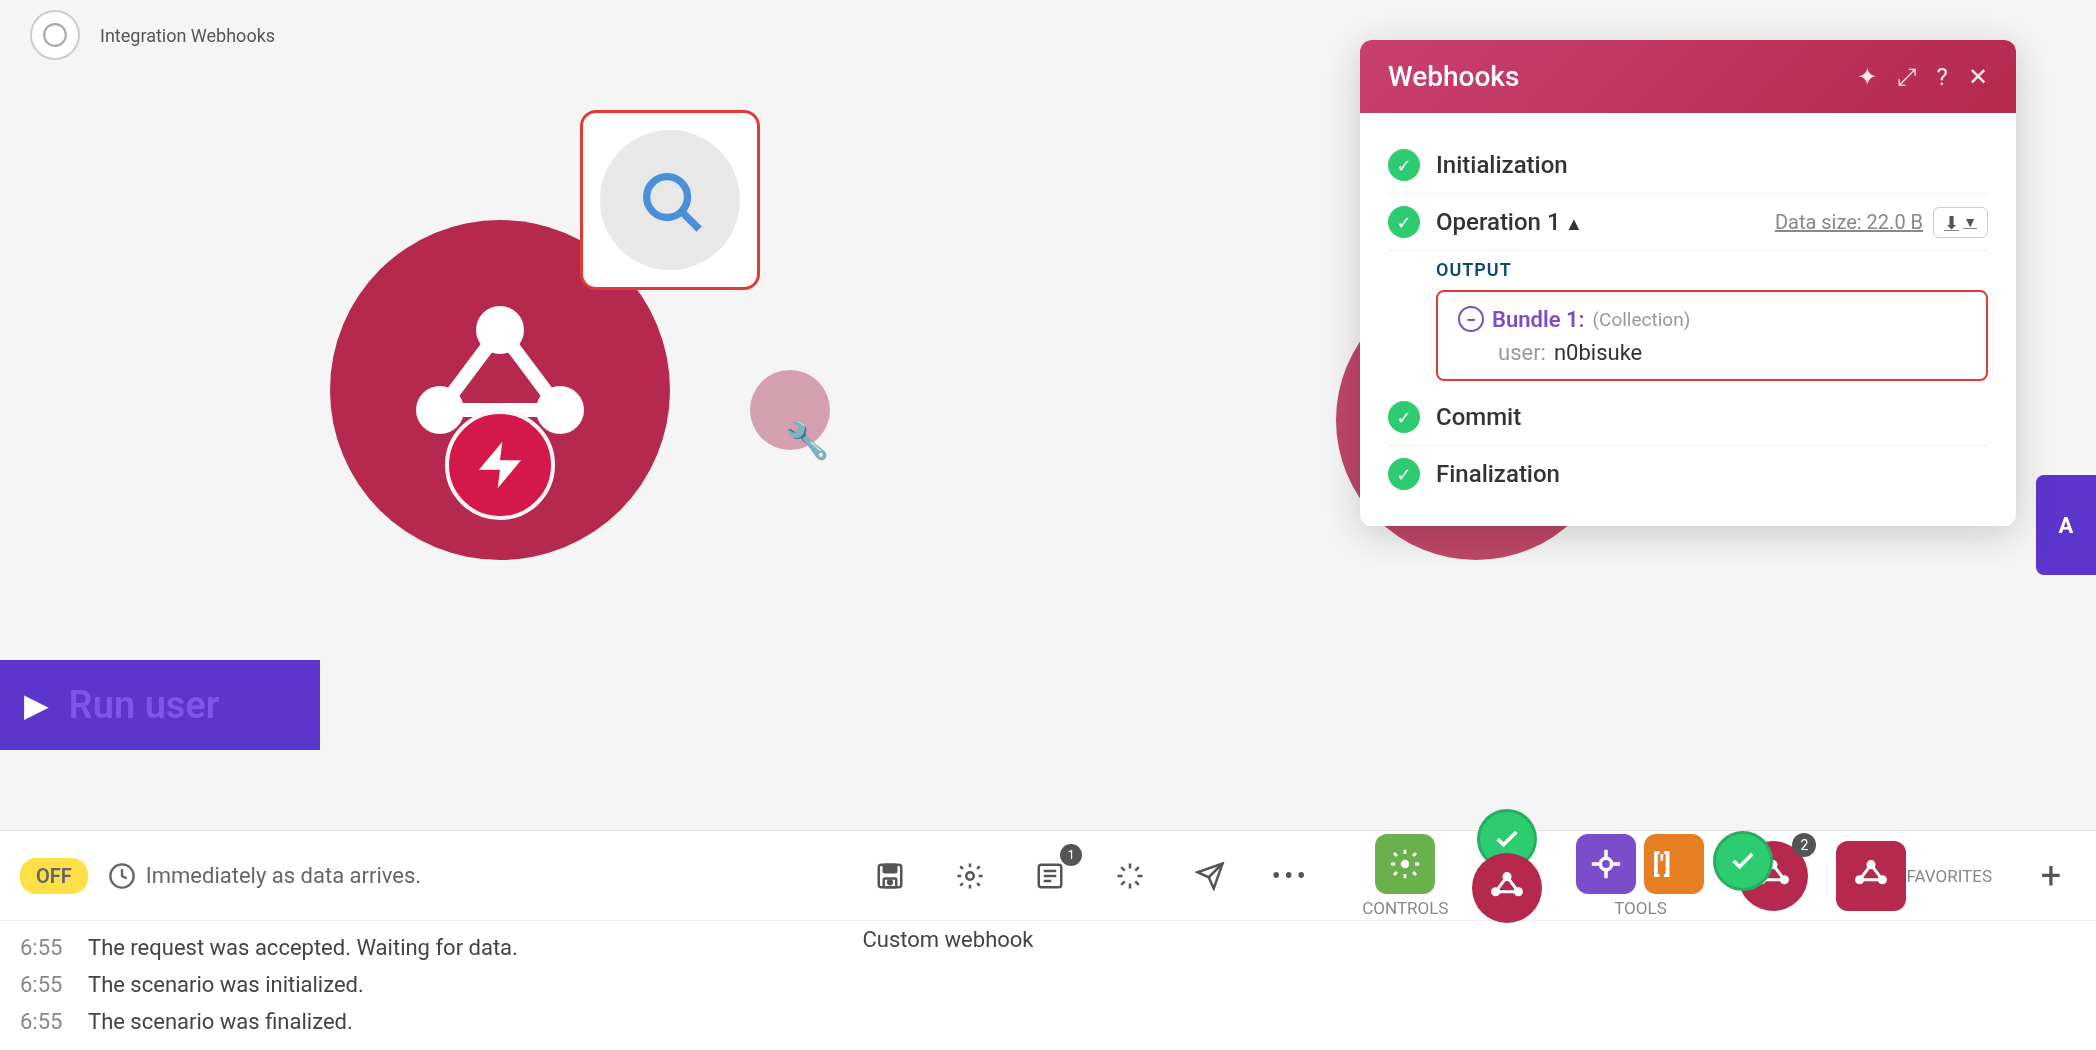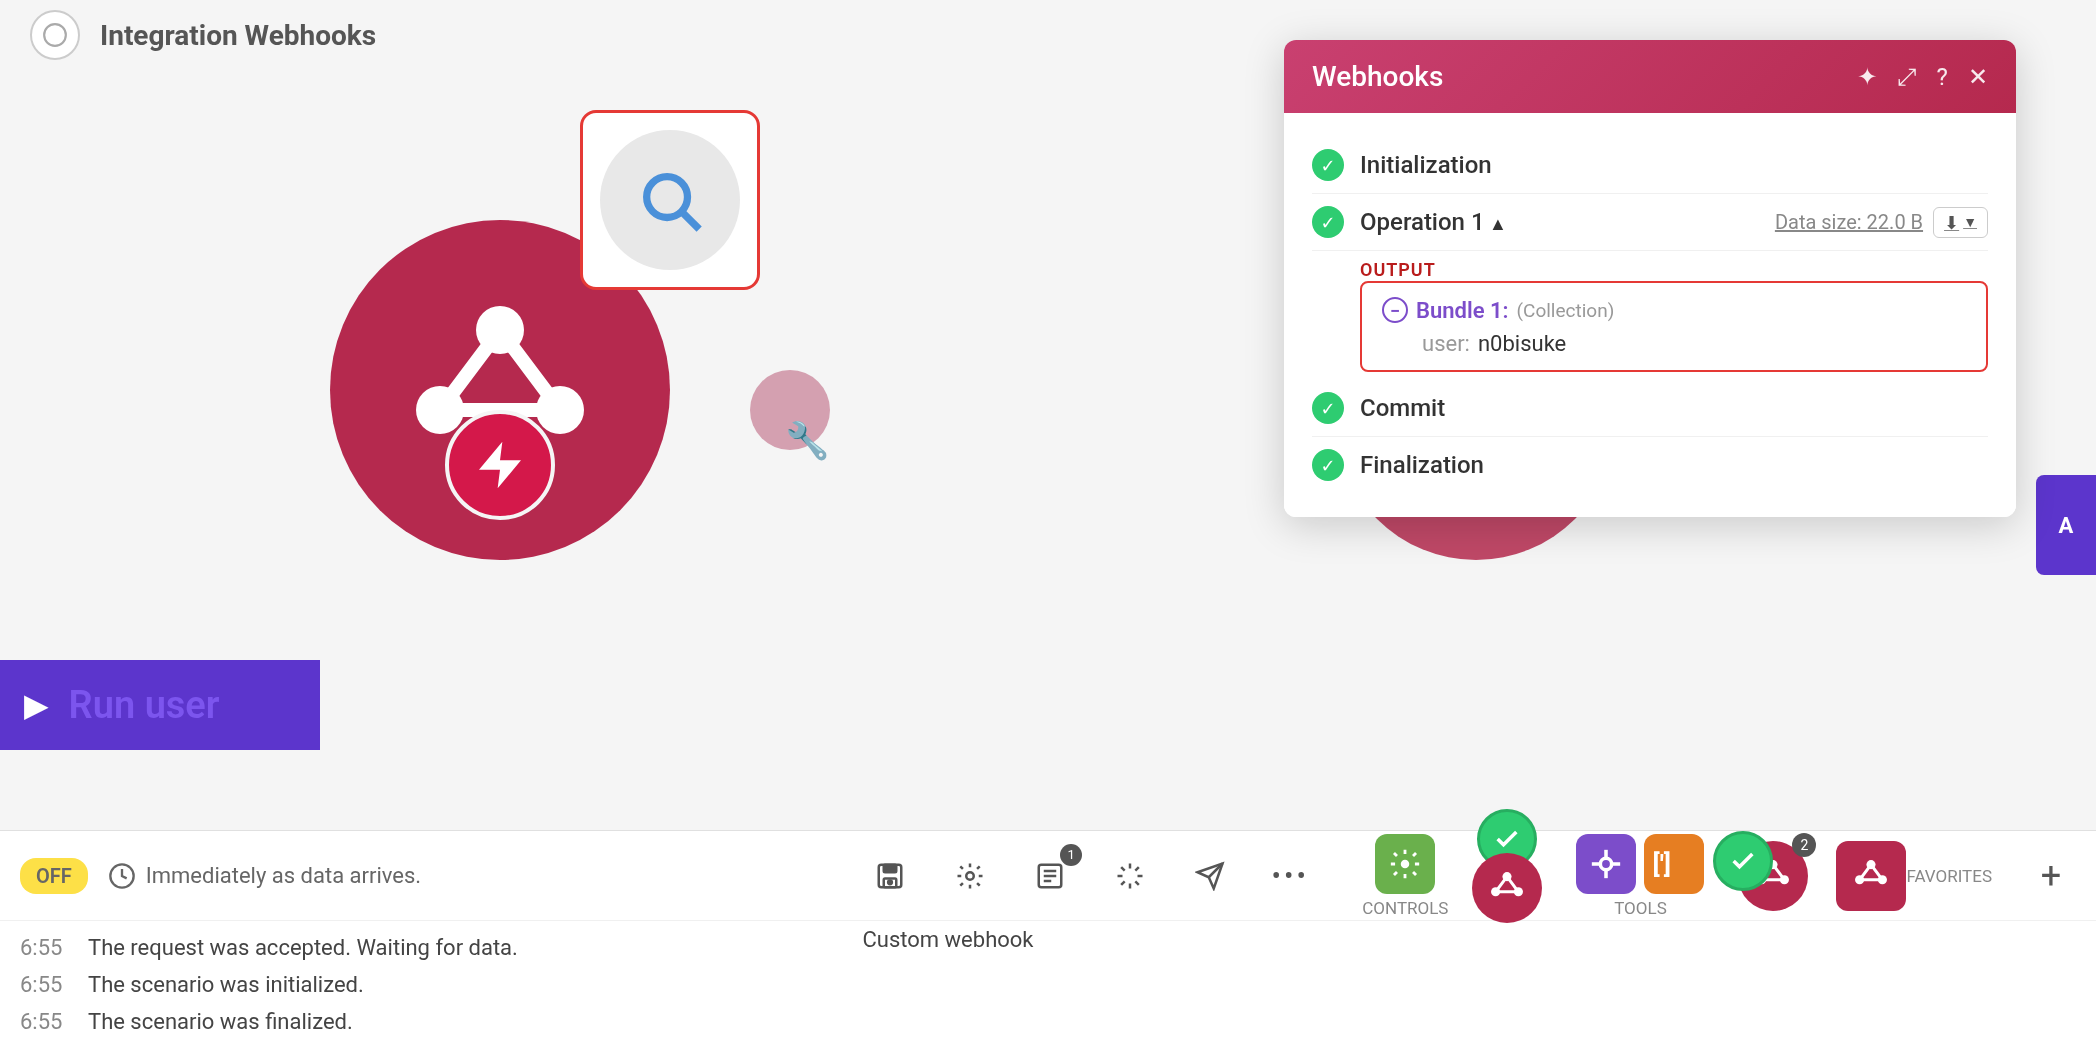--- a/index.html
+++ b/index.html
@@ -34,23 +34,23 @@
     .top-bar-circle {
       width: 50px; height: 50px;
       border-radius: 50%;
       border: 2px solid #ccc;
       background: white;
       display: flex; align-items: center; justify-content: center;
       margin-right: 20px;
     }
 
     .top-bar-title {
-      font-size: 28px;
+      font-size: 18px;
       color: #555;
-      font-weight: 700;
+      font-weight: 400;
     }
 
     
     .search-node {
       position: absolute;
       top: 110px;
       left: 580px;
       width: 180px;
       height: 180px;
       border-radius: 16px;
@@ -256,21 +256,21 @@
     .log-time {
       color: #888;
       min-width: 60px;
     }
 
     
     .webhooks-popup {
       position: absolute;
       top: 40px;
       right: 80px;
-      width: 732px;
+      width: 656px;
       border-radius: 12px;
       box-shadow: 0 8px 40px rgba(0,0,0,0.18);
       overflow: hidden;
       z-index: 100;
       background: white;
     }
 
     .popup-header {
       background: linear-gradient(135deg, #c94070, #b5294e);
       padding: 20px 28px;
@@ -357,24 +357,24 @@
       gap: 4px;
       color: #555;
     }
 
     .output-section {
       margin: 8px 0 8px 48px;
     }
 
     .output-label {
       font-size: 18px;
-      color: #b91c1c;
+      color: #0c4a6e;
       font-weight: 600;
       letter-spacing: 1px;
-      margin-bottom: 1px;
+      margin-bottom: 10px;
     }
 
     .bundle-box {
       border: 2px solid #e53935;
       border-radius: 8px;
       padding: 14px 20px;
       background: white;
     }
 
     .bundle-row {

